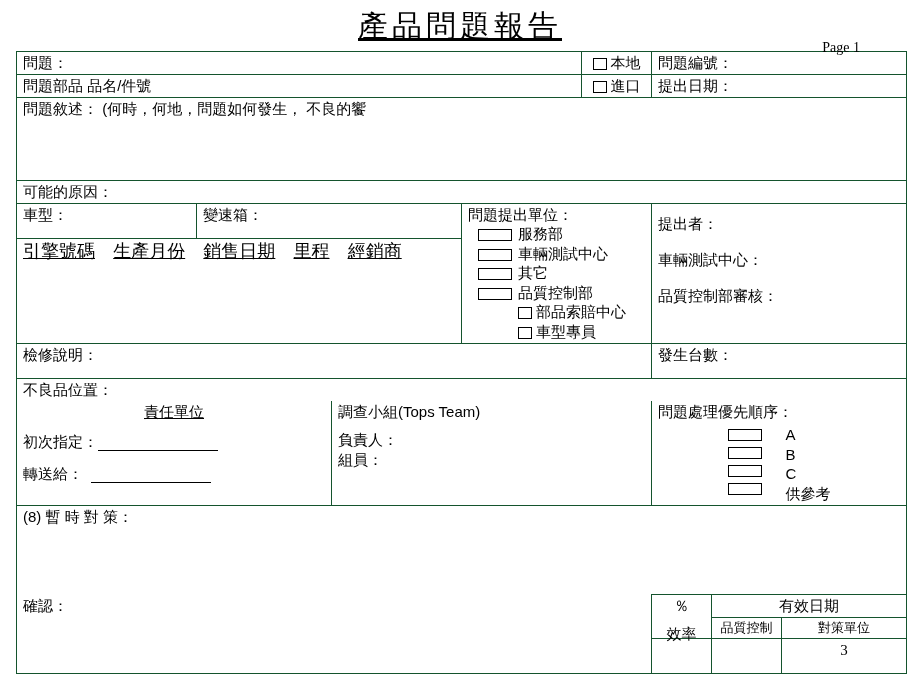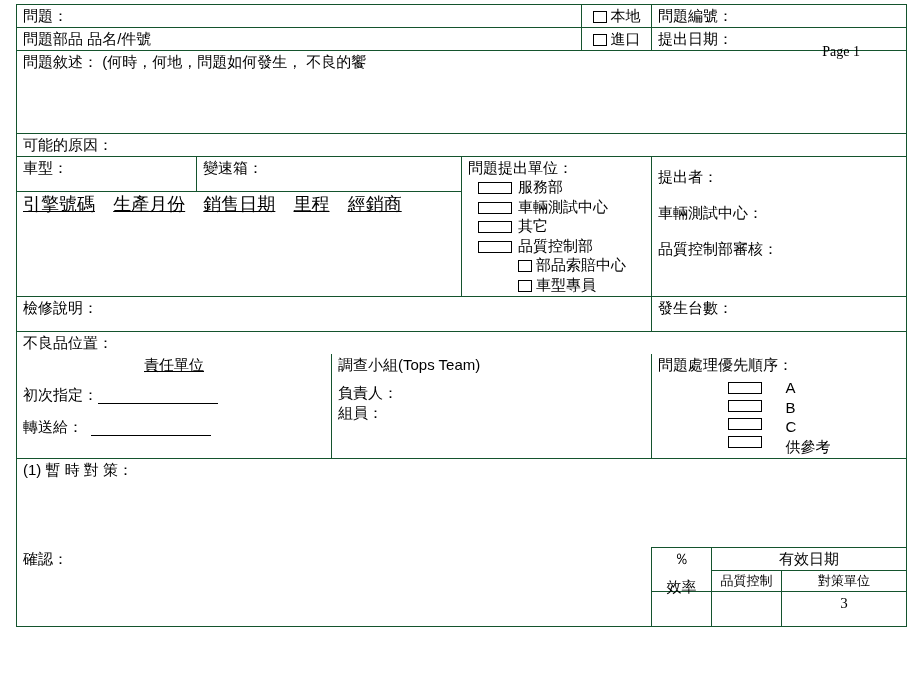--- a/index.html
+++ b/index.html
@@ -88,20 +88,21 @@
   .footnum {
     font-size: 20px;
     font-family: "Times New Roman", serif;
     text-align: center;
   }
 </style>
 </head>
 <body>
 
 <div class="page">
+  <div class="title">產品問題報告</div>
   <div class="page-no">Page 1</div>
 
   <table class="form">
     <colgroup>
       <col style="width:180px">
       <col style="width:135px">
       <col style="width:130px">
       <col style="width:120px">
       <col style="width:70px">
       <col style="width:60px">
@@ -199,21 +200,21 @@
             <div>B</div>
             <div>C</div>
             <div>供參考</div>
           </div>
         </div>
       </td>
     </tr>
 
     <tr>
       <td colspan="9" style="height:84px;border-bottom:none;">
-        <span>(1) 暫 時 對 策：</span>
+        <span>(8) 暫 時 對 策：</span>
       </td>
     </tr>
 
     <tr>
       <td colspan="5" rowspan="3" style="border-top:none;vertical-align:top;">
         <span>確認：</span>
       </td>
       <td rowspan="2" style="text-align:center;">
         <div>％</div>
       </td>

